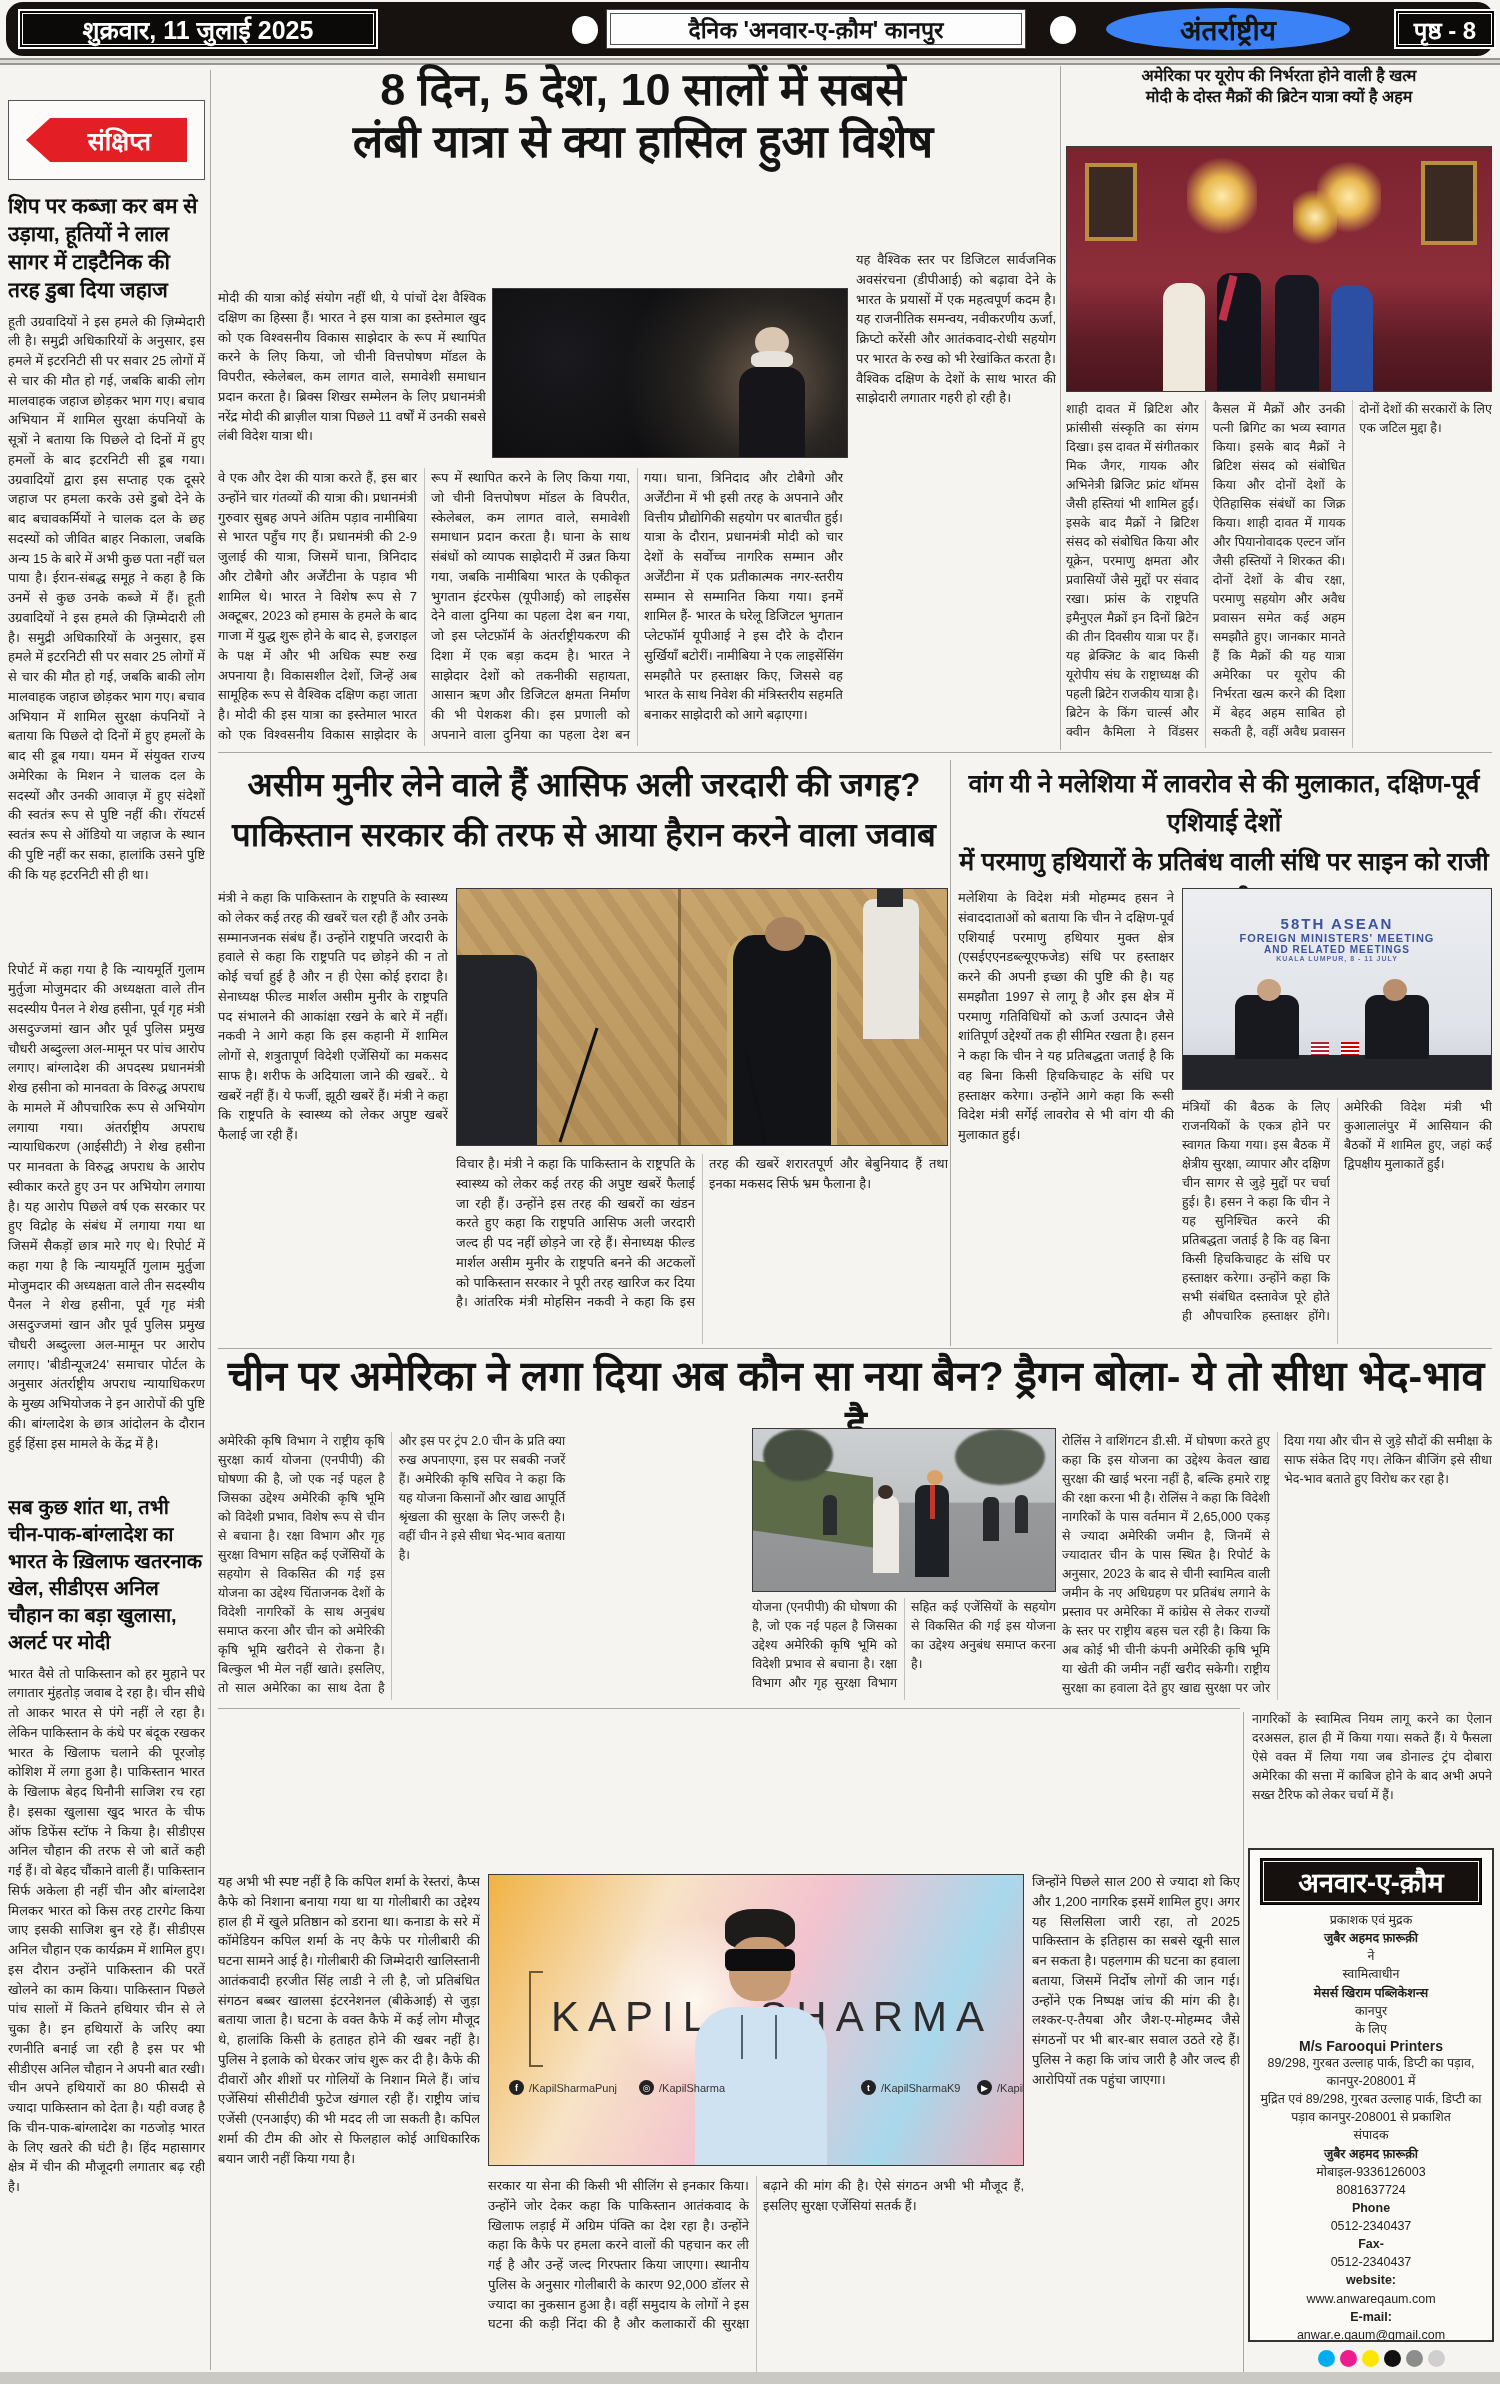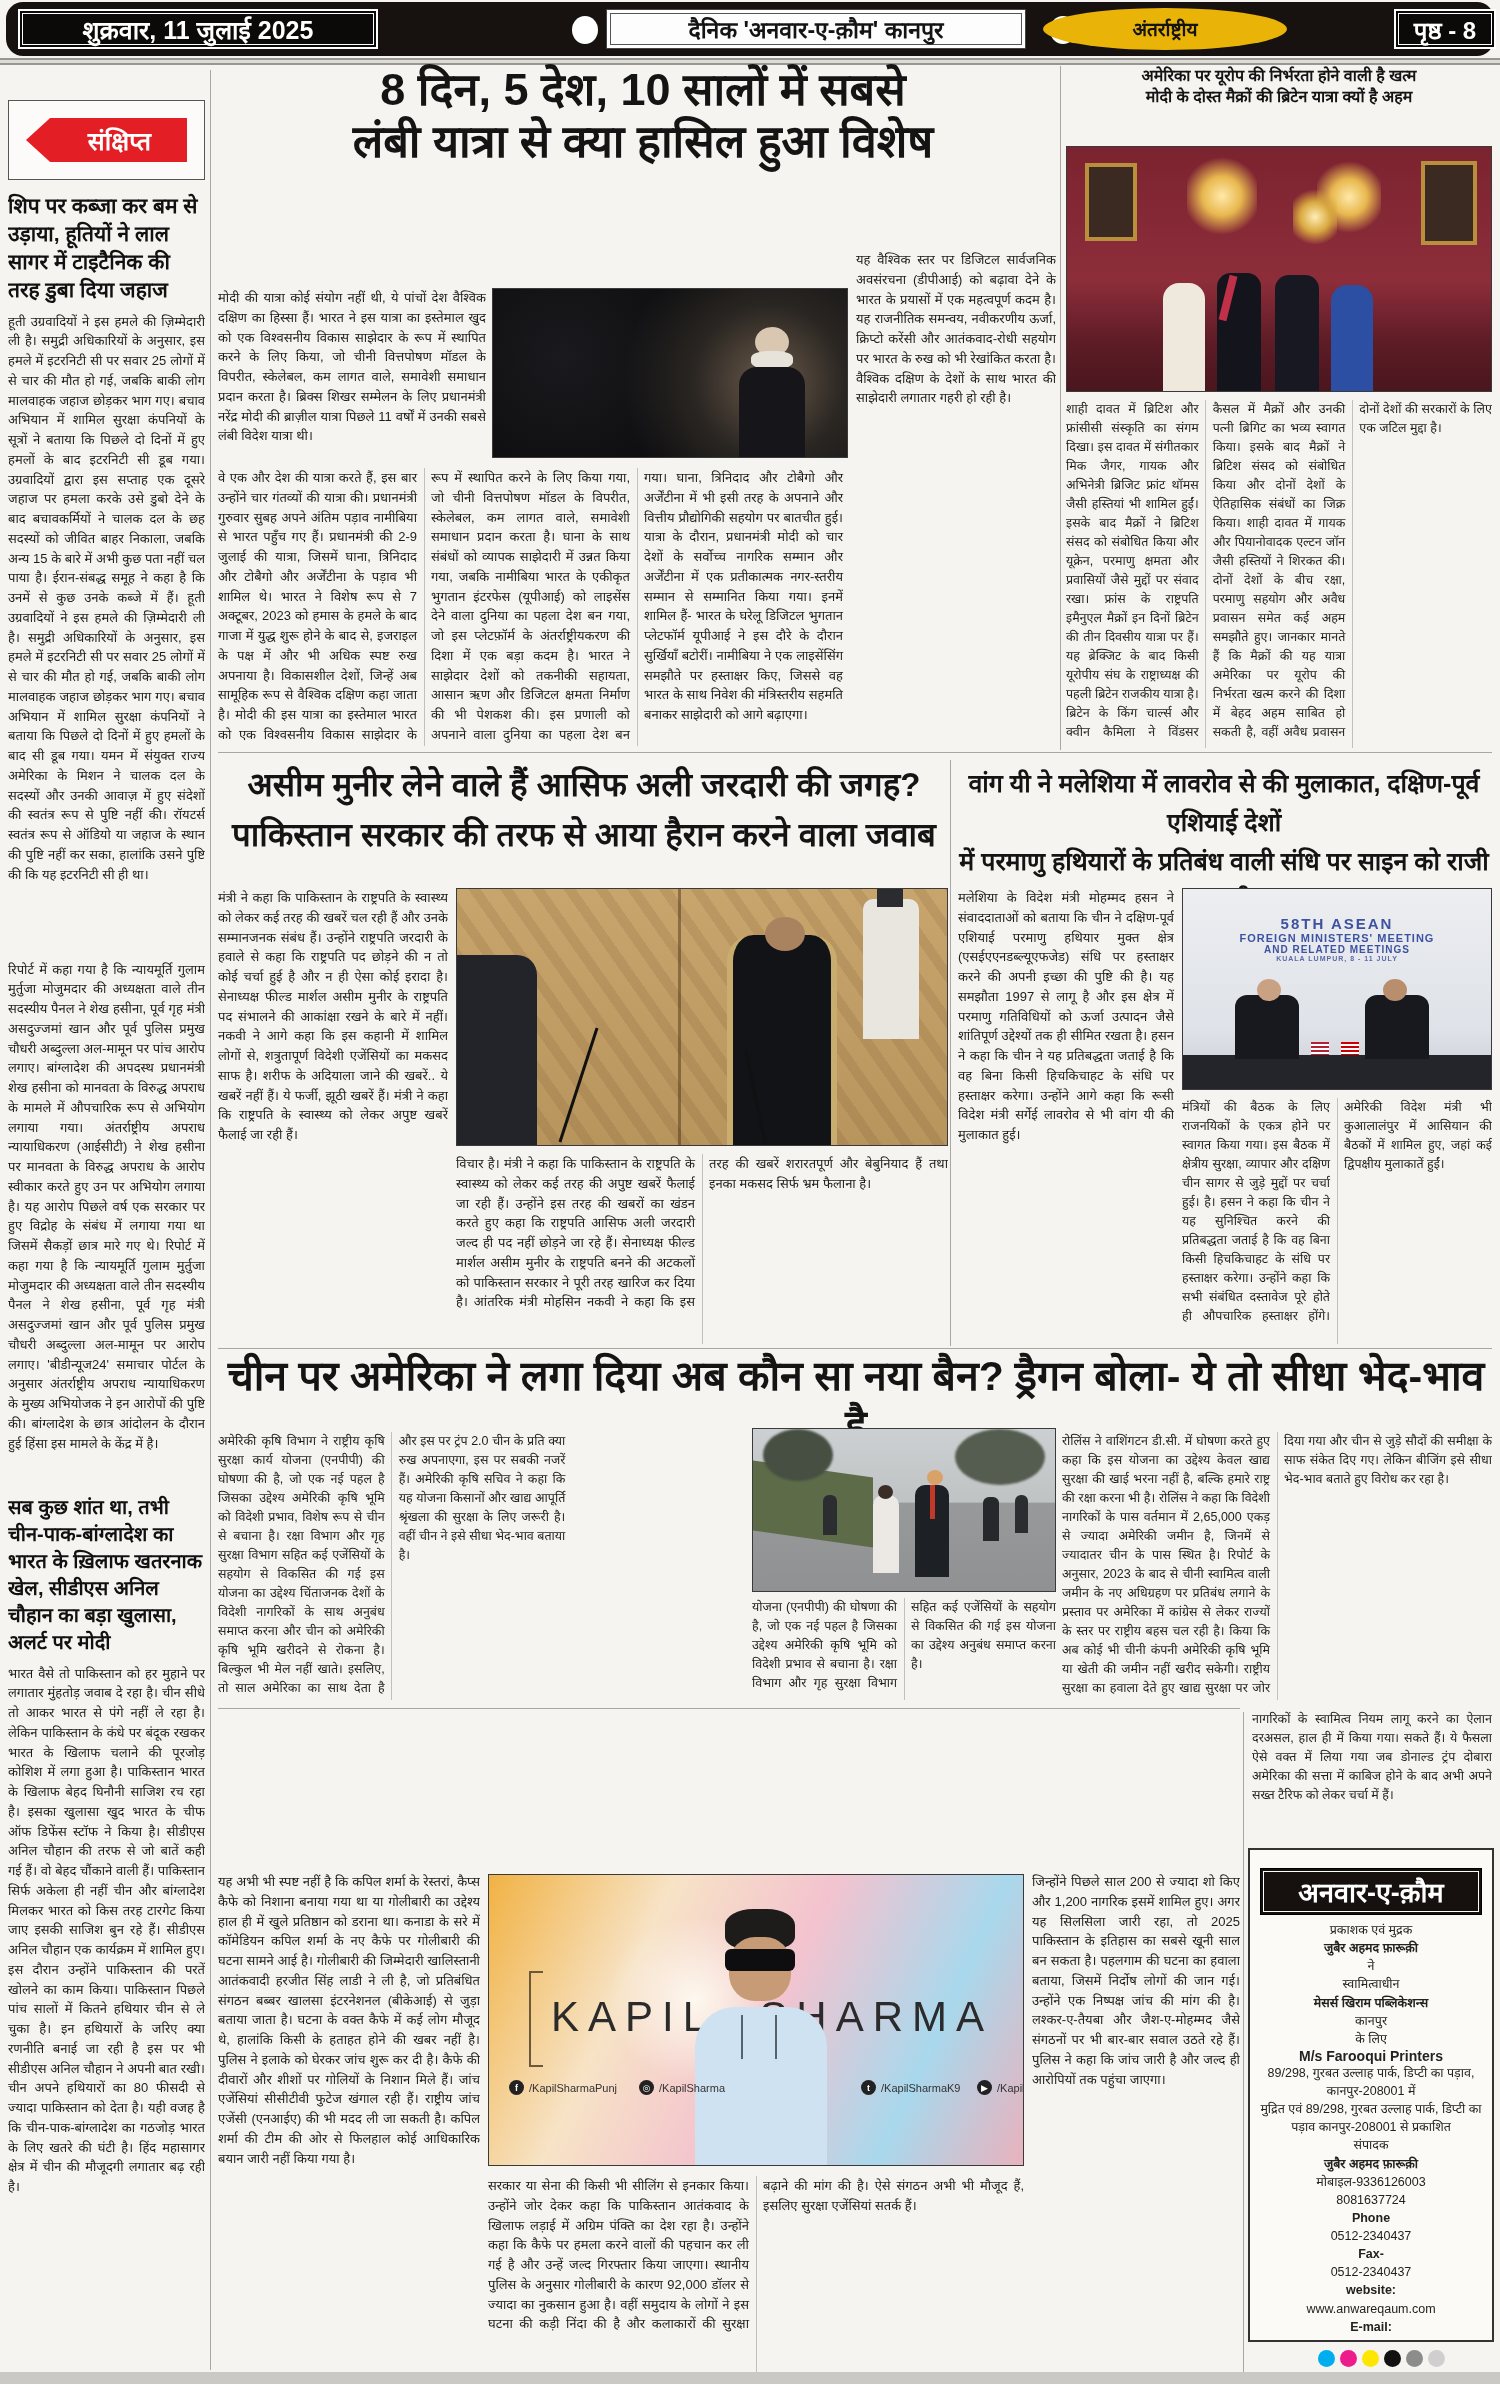--- a/index.html
+++ b/index.html
@@ -7,22 +7,22 @@
   .page{position:relative;width:1500px;height:2384px;margin:0 auto;
         background:#f5f4f0;font-family:"Liberation Sans","DejaVu Sans",sans-serif;
         color:#1c1c1c;overflow:hidden;}
   
   .masthead{position:absolute;left:6px;top:2px;right:6px;height:54px;background:#17120f;border-radius:17px;}
   .mh-box{position:absolute;display:flex;align-items:center;justify-content:center;font-weight:bold;}
   .mh-date{left:12px;top:7px;width:360px;height:40px;background:#0c0a09;color:#fff;
            border:2px solid #fff;box-shadow:inset 0 0 0 2px #0c0a09,inset 0 0 0 3px #fff;font-size:25px;}
   .mh-title{left:600px;top:7px;width:420px;height:40px;background:#fdfdfd;color:#141414;
             border:1px solid #444;box-shadow:inset 0 0 0 3px #fff,inset 0 0 0 4px #555;font-size:23px;}
-  .mh-oval{left:1037px;top:6px;width:244px;height:42px;background:#eab308;color:#141414;
-           border-radius:50%;font-size:19px;}
+  .mh-oval{left:1100px;top:6px;width:244px;height:42px;background:#3b82f6;color:#141414;
+           border-radius:50%;font-size:28px;}
   .mh-page{left:1388px;top:7px;width:102px;height:40px;background:#0c0a09;color:#fff;
            border:2px solid #fff;box-shadow:inset 0 0 0 2px #0c0a09,inset 0 0 0 3px #fff;font-size:24px;}
   .mh-dot{position:absolute;top:14px;width:26px;height:28px;background:#fff;border-radius:50%;}
   .under-head{position:absolute;left:0;top:58px;width:100%;height:7px;
               border-top:2px solid #9a9792;border-bottom:2px solid #9a9792;background:#dedcd7;}
   
   .vr{position:absolute;width:1px;background:#a9a7a2;}
   .hr{position:absolute;height:1px;background:#a9a7a2;}
   .body-txt{font-size:13px;line-height:1.52;text-align:justify;overflow:hidden;color:#1d1d1d;}
   .cols{column-gap:14px;column-rule:1px solid #c2c0bb;column-fill:auto;}
@@ -51,21 +51,21 @@
   .kapil-h{position:absolute;left:218px;top:1714px;width:1022px;text-align:center;
            font-size:41px;line-height:1.6;font-weight:800;}
   
   .kbanner{background:linear-gradient(115deg,#f1b244 0%,#f7e3c6 28%,#f3c3cf 52%,#a9d8ec 78%,#e9b2bd 100%);}
   .kname{position:absolute;top:118px;font-size:42px;letter-spacing:9px;color:#2b2b2b;font-weight:400;}
   .khandle{position:absolute;bottom:70px;font-size:11px;color:#333;display:flex;align-items:center;gap:5px;}
   .khicon{display:inline-flex;width:15px;height:15px;border-radius:50%;background:#222;color:#fff;
           font-size:9px;align-items:center;justify-content:center;font-weight:bold;}
   
   .imprint{position:absolute;left:1248px;top:1848px;width:246px;height:494px;border:2px solid #333;
-           background:#fbfaf7;padding:18px 10px;text-align:center;overflow:hidden;}
+           background:#fbfaf7;padding:8px 10px;text-align:center;overflow:hidden;}
   .imp-title{background:#16110e;color:#fff;font-size:27px;font-weight:800;padding:4px 2px;
              border:1px solid #000;box-shadow:inset 0 0 0 2px #16110e,inset 0 0 0 3px #fff;}
   .imp-line{font-size:12.5px;line-height:1.45;color:#24221f;}
   .imp-bold{font-weight:bold;}
   .imp-en{font-weight:bold;font-size:14px;color:#222;}
   .dots{position:absolute;left:1318px;top:2350px;display:flex;gap:5px;}
   .dots span{width:17px;height:17px;border-radius:50%;display:inline-block;}
   .bottom-strip{position:absolute;left:0;top:2372px;width:100%;height:12px;background:#cbc9c4;}
 </style>
 </head>

